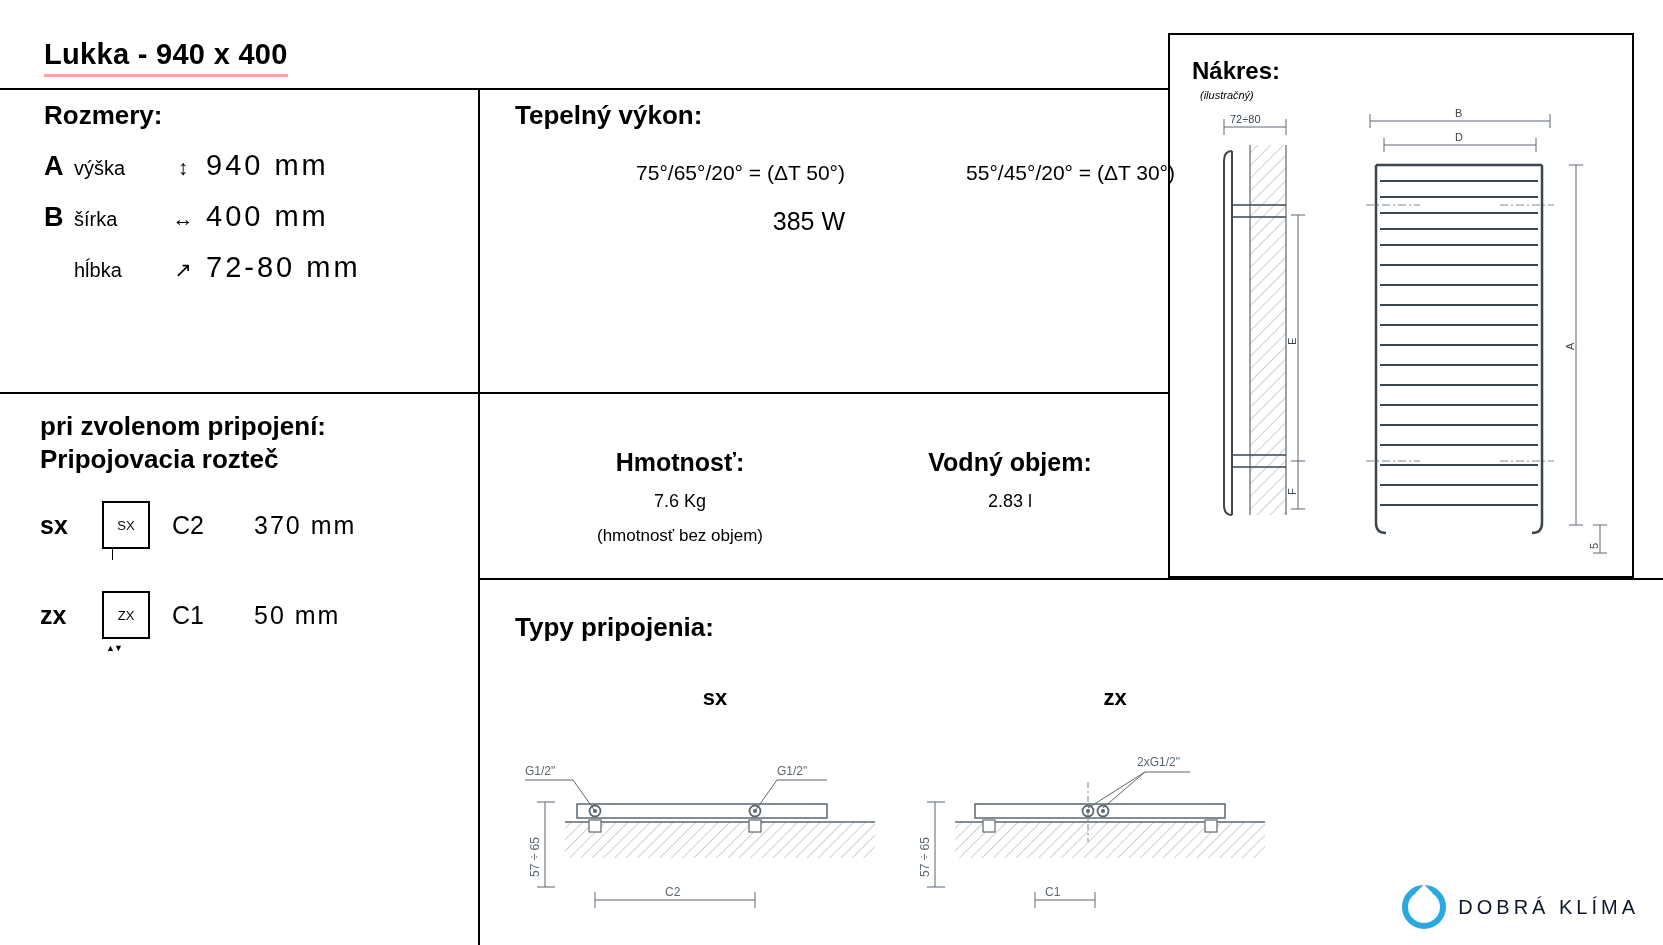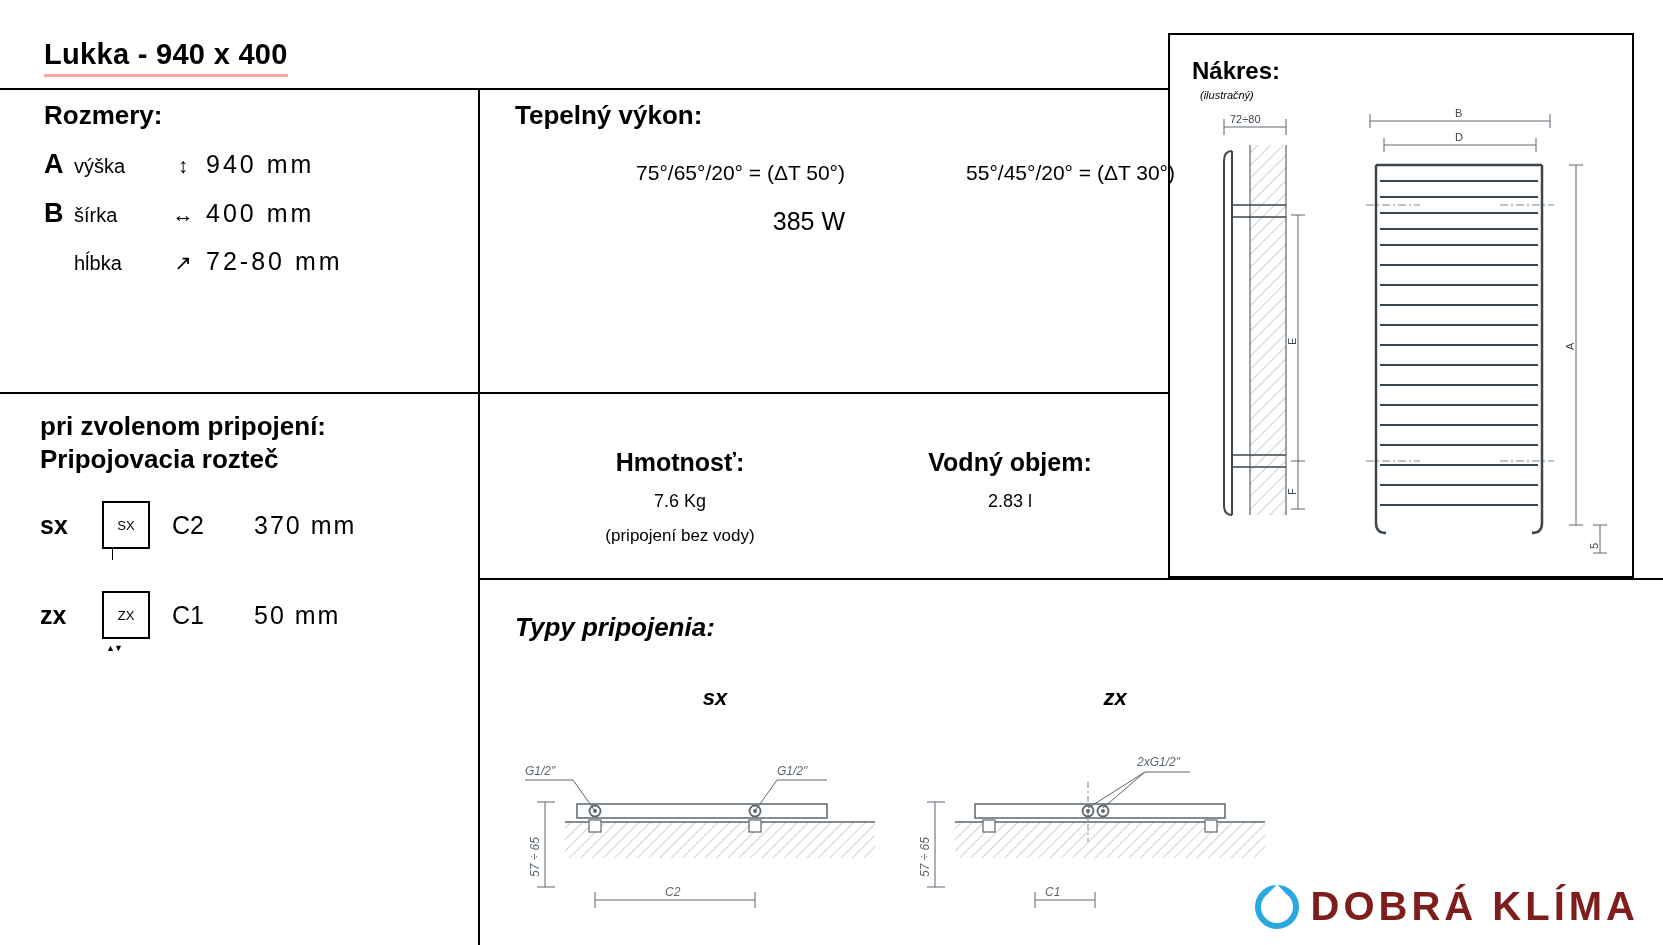--- a/index.html
+++ b/index.html
@@ -71,21 +71,21 @@
   .dim-label {
     font-size: 20px;
     width: 86px;
   }
   .dim-arrow {
     width: 46px;
     text-align: center;
     font-size: 21px;
   }
   .dim-val {
-    font-size: 25px;
+    font-size: 29px;
     letter-spacing: 3px;
   }
 
   
   #roztec-block {
     position: absolute;
     left: 40px;
     top: 410px;
     width: 420px;
   }
@@ -184,21 +184,20 @@
     font-size: 17px;
     margin-top: 14px;
   }
 
   
   #typy-block {
     position: absolute;
     left: 515px;
     top: 612px;
     width: 1080px;
-    font-style: italic;
   }
   .typy-labels {
     display: flex;
     margin-top: 42px;
   }
   .typy-lab {
     width: 400px;
     text-align: center;
     font-size: 22px;
     font-weight: bold;
@@ -252,24 +251,24 @@
     content: "";
     position: absolute;
     left: 50%;
     top: -4px;
     width: 12px;
     height: 12px;
     background: #fff;
     transform: translateX(-50%) rotate(45deg);
   }
   #logo .logo-text {
-    font-size: 40px;
-    font-weight: bold;
+    font-size: 20px;
+    font-weight: normal;
     letter-spacing: 4px;
-    color: #7f1d1d;
+    color: #0f172a;
   }
 
   svg text {
     font-family: "Liberation Sans", sans-serif;
   }
 </style>
 </head>
 <body>
 
 <div class="sheet">
@@ -339,21 +338,21 @@
       <div class="vykon-col">
         <div class="vykon-cond">55°/45°/20° = (ΔT 30°)</div>
       </div>
     </div>
   </div>
 
   <div id="mass-block">
     <div class="mass-col">
       <div class="sec-head">Hmotnosť:</div>
       <div class="mass-val">7.6 Kg</div>
-      <div class="mass-note">(pripojení bez vody)</div>
+      <div class="mass-note">(hmotnosť bez objem)</div>
     </div>
     <div class="mass-col">
       <div class="sec-head">Vodný objem:</div>
       <div class="mass-val">2.83 l</div>
     </div>
   </div>
 
   <div id="typy-block">
     <div class="sec-head">Typy pripojenia:</div>
     <div class="typy-labels">

